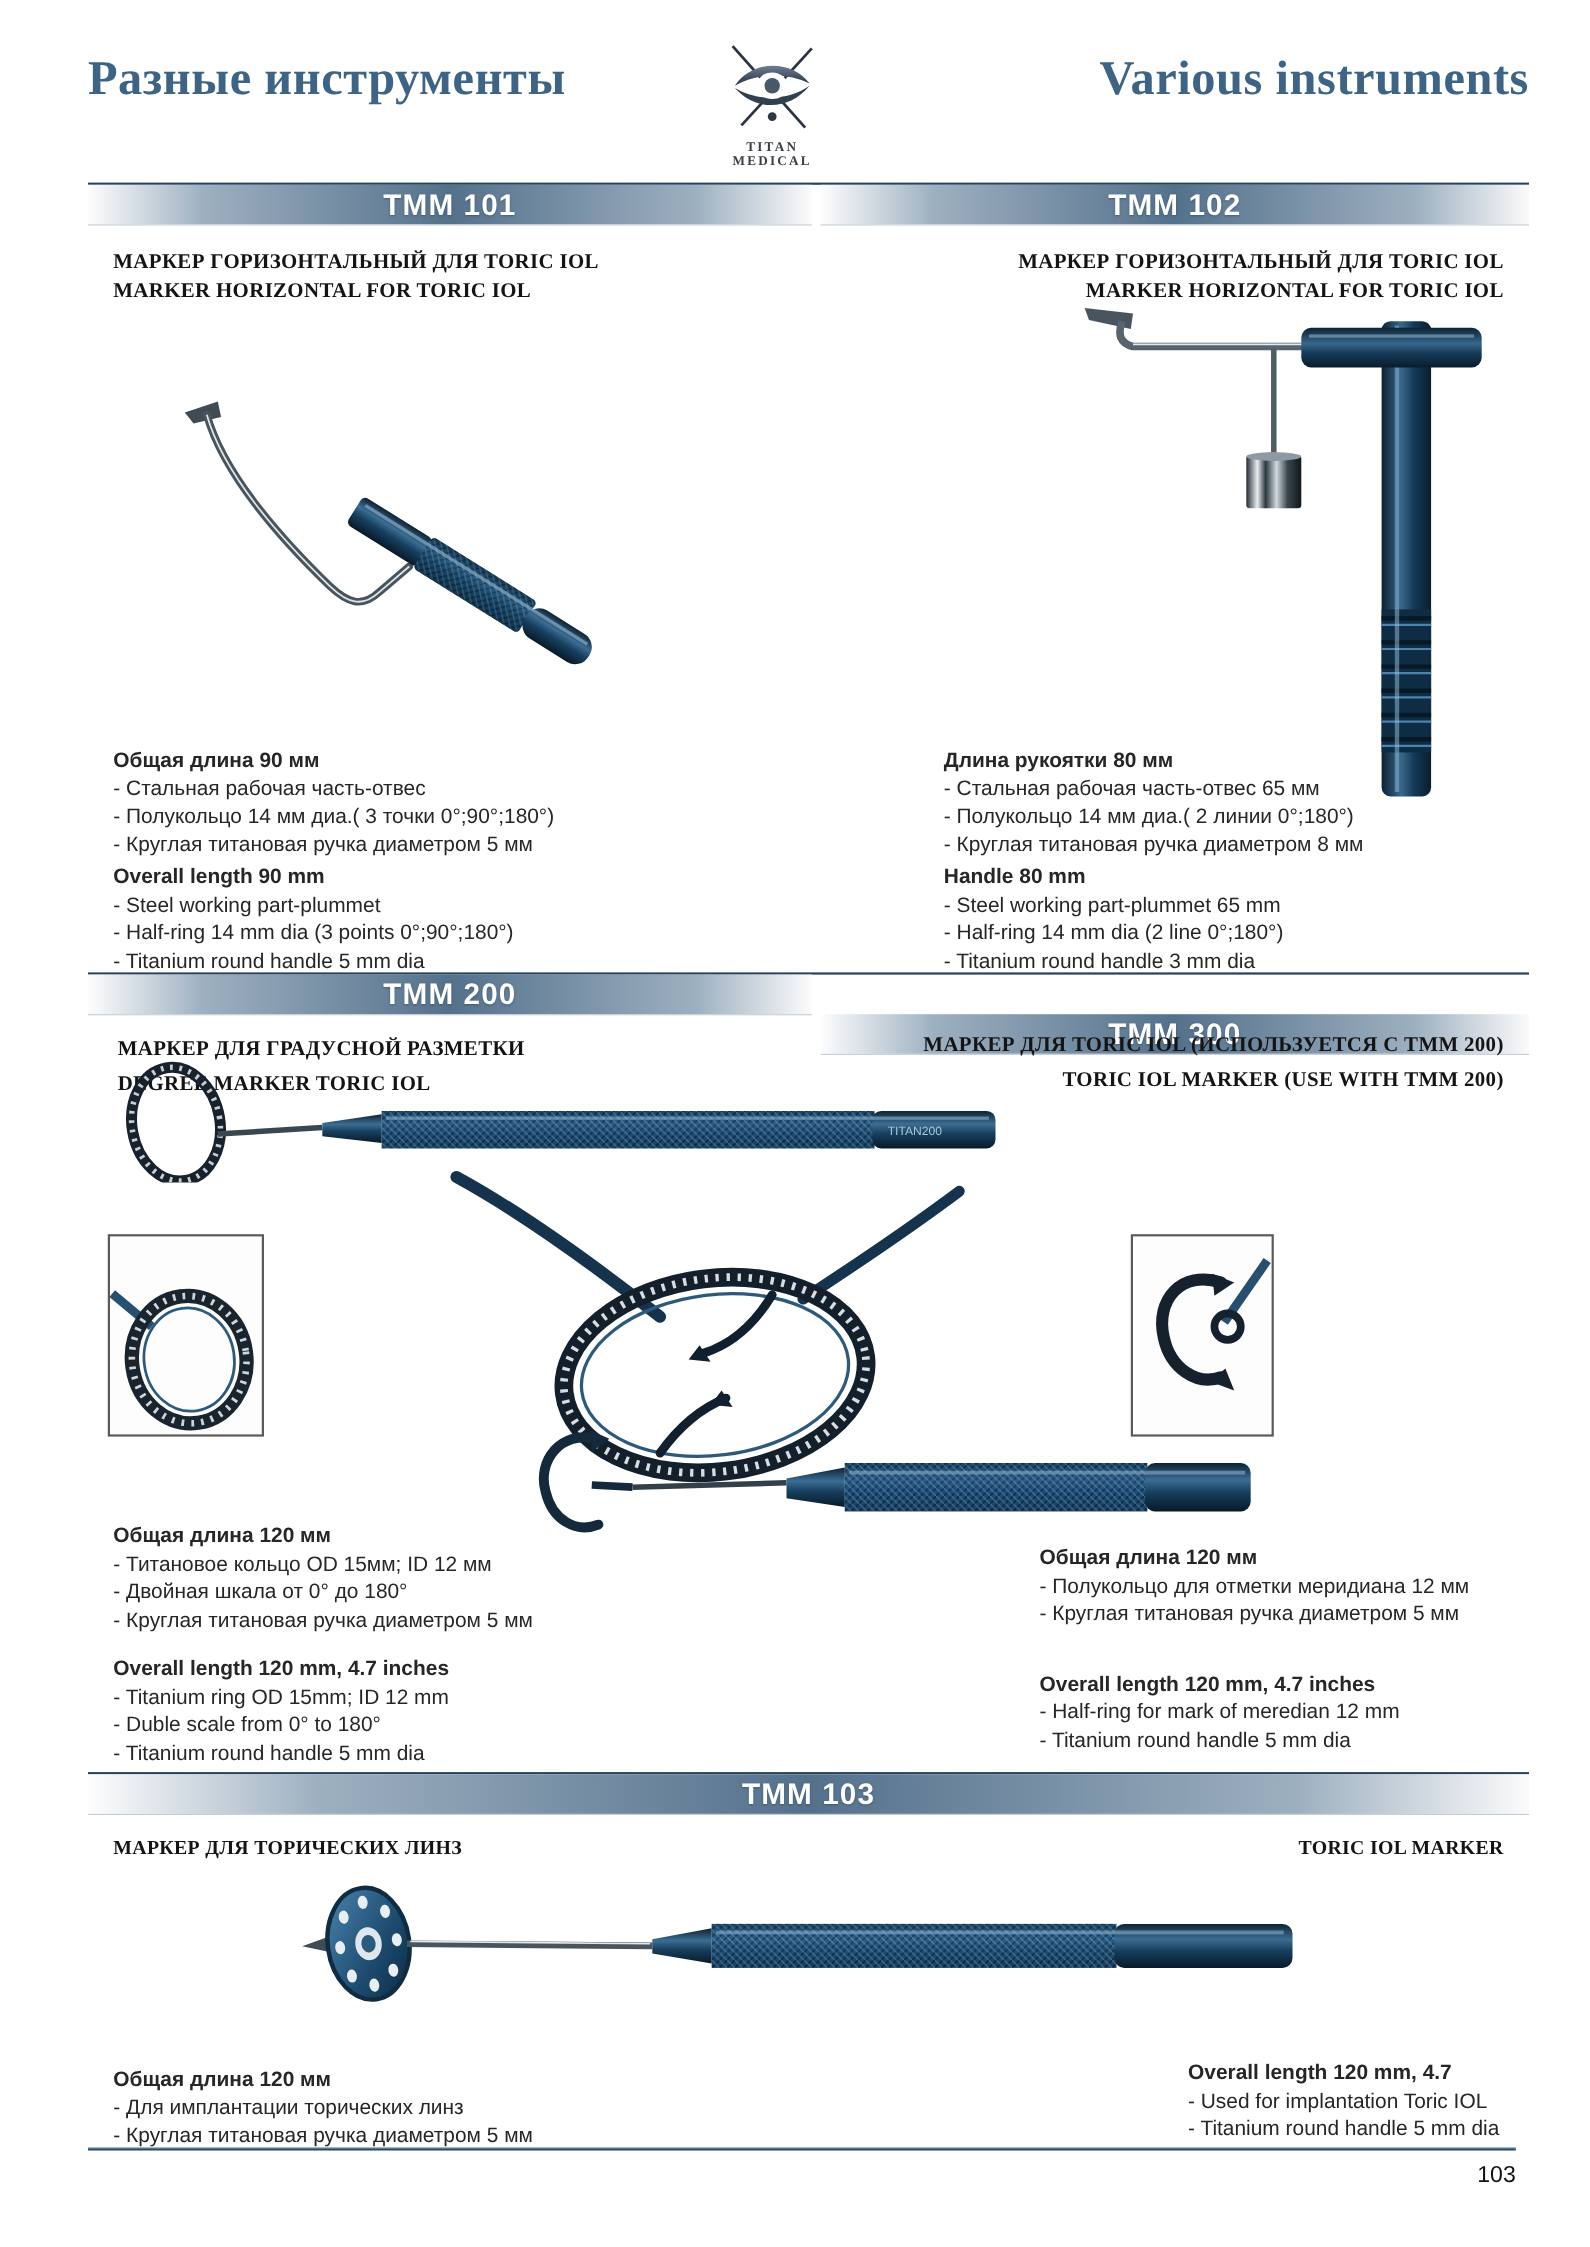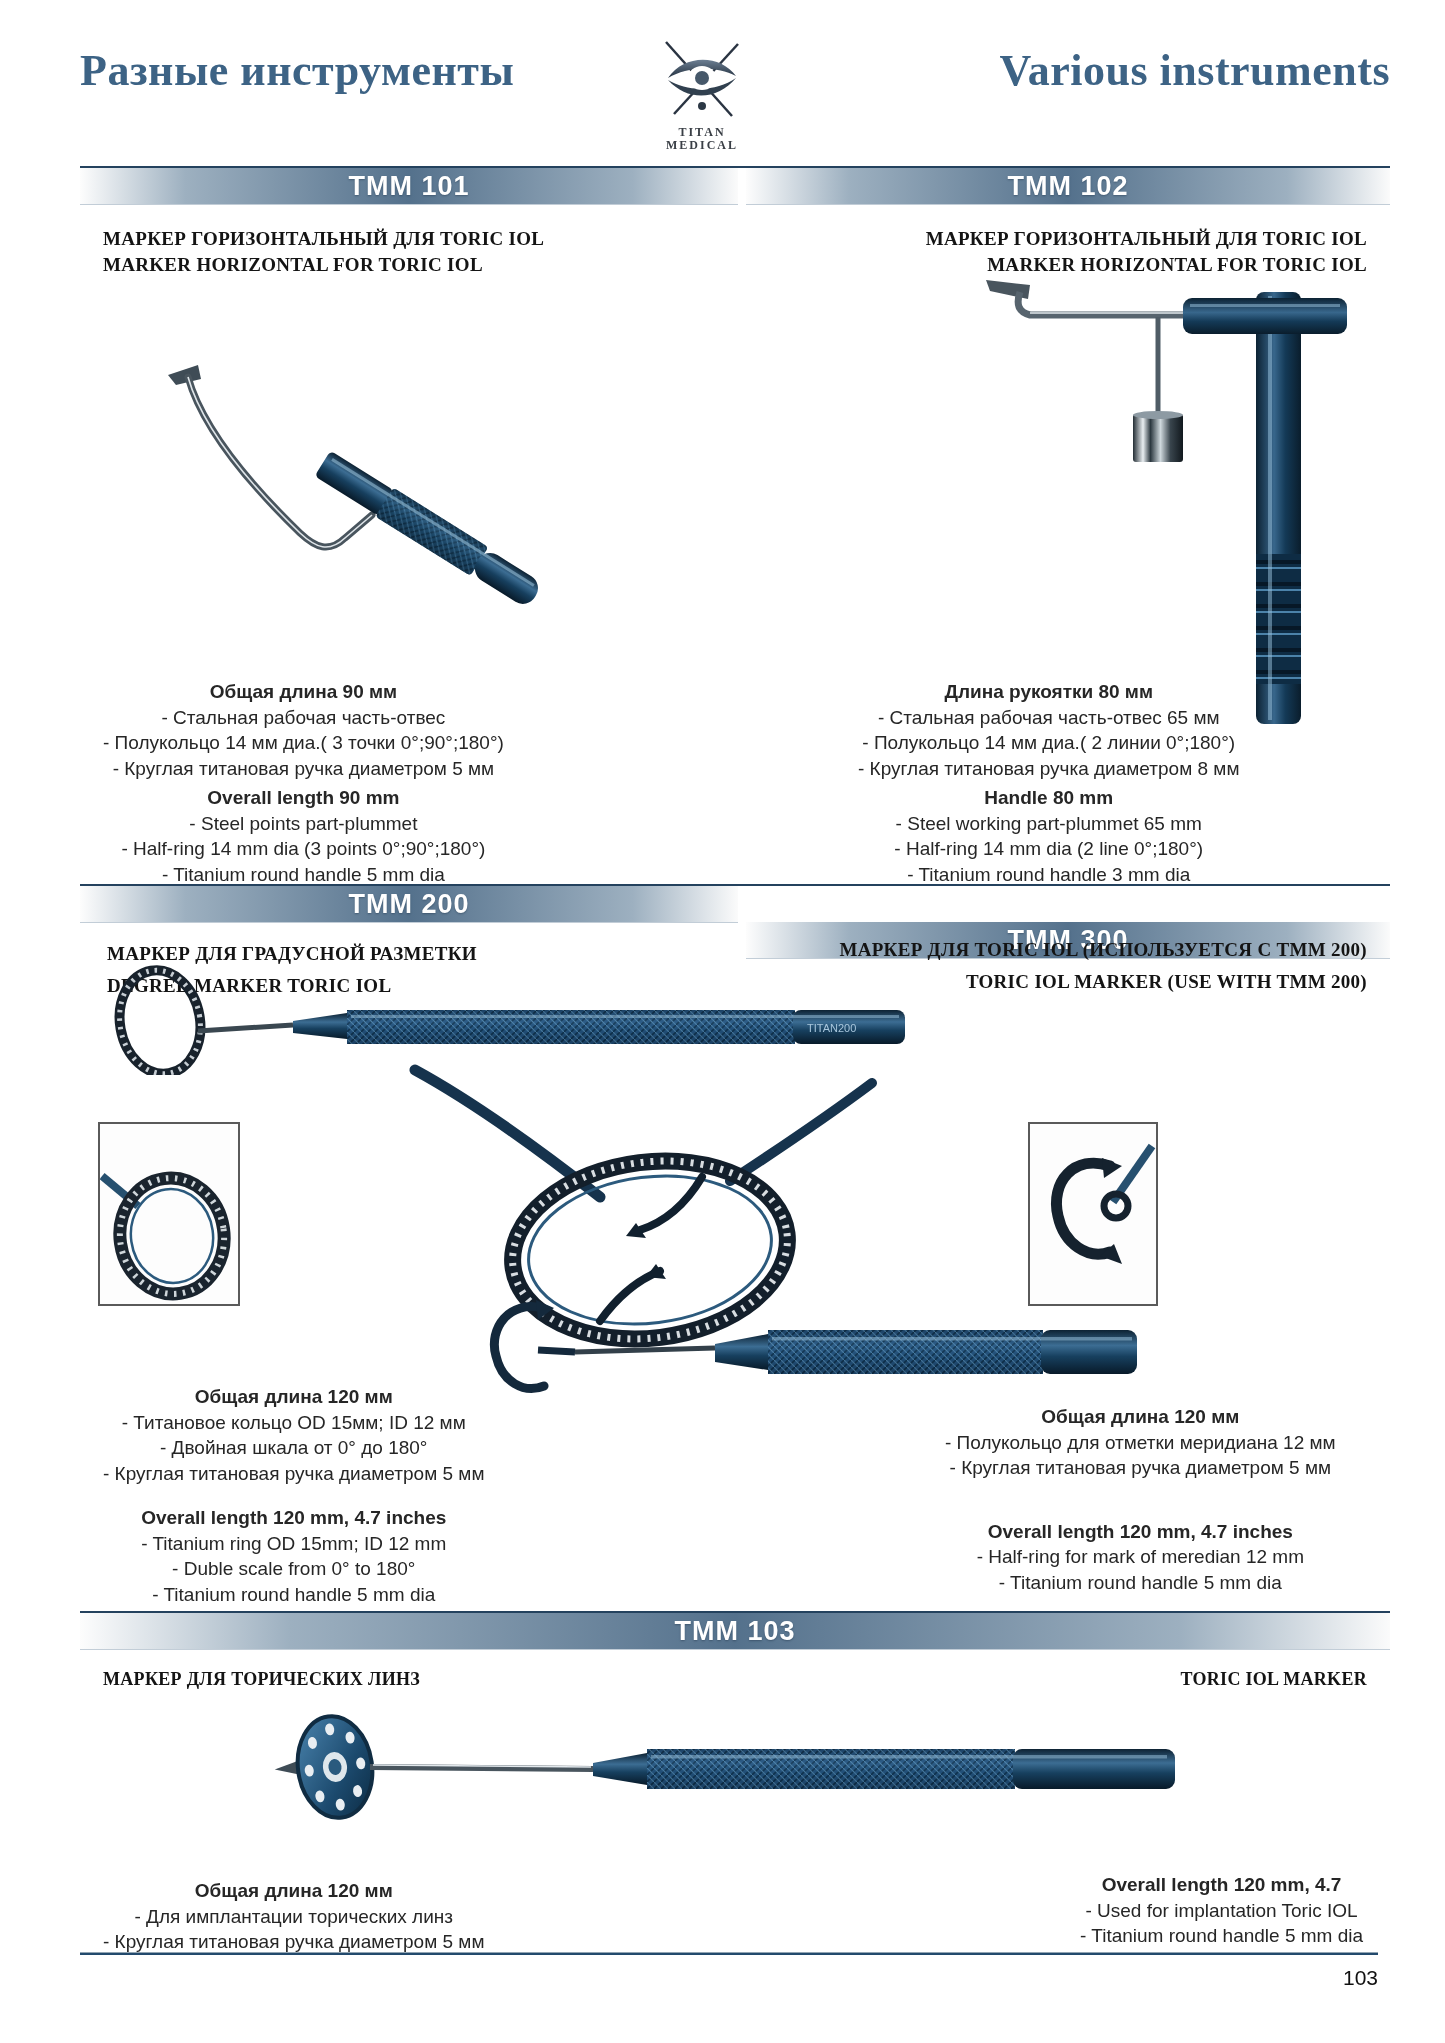--- a/index.html
+++ b/index.html
@@ -17,21 +17,21 @@
   .bar{position:absolute;height:36px;
        background:linear-gradient(to right,#fdfdfd 0%,#9db0c0 16%,#54718c 50%,#9db0c0 84%,#fbfbfb 100%);
        border-bottom:1px solid #c2cdd7;display:flex;align-items:center;justify-content:center;text-align:right;}
   .bar span{color:#ffffff;font-weight:bold;font-size:27px;letter-spacing:1px;
             text-shadow:0 1px 2px rgba(30,50,70,.45);}
   
   .pname{position:absolute;font-family:"Liberation Serif",serif;font-weight:bold;
          font-size:19px;line-height:26px;color:#141414;letter-spacing:.3px;}
   .pname.r{text-align:right;}
   
-  .spec{position:absolute;font-size:19px;line-height:25.5px;color:#262626;text-align:center;}
+  .spec{position:absolute;font-size:19px;line-height:25.5px;color:#262626;}
   .spec .b{font-weight:bold;}
   .gap1{margin-top:4px;}
   .gap2{margin-top:19px;}
   .gap3{margin-top:38px;}
   .inset{position:absolute;background:#fdfdfd;border:2px solid #5a5a5a;}
   .pgnum{position:absolute;right:67px;top:1966px;font-size:21px;color:#111;text-align:center;}
   .bot-rule{position:absolute;left:80px;top:1952px;width:1298px;height:0;
             border-top:1px solid #93a5b3;border-bottom:2px solid #234a6d;}
 </style>
 </head>
@@ -162,21 +162,21 @@
     <rect x="233" y="26" width="164" height="36" rx="9" fill="url(#h102h)"></rect>
     <rect x="240" y="32" width="150" height="3" fill="#9cc4dd" opacity=".5"></rect>
   </svg>
 
   <div class="spec" style="left:103px;top:679px;">
     <div class="b">Общая длина 90 мм</div>
     <div>- Стальная рабочая часть-отвес</div>
     <div>- Полукольцо 14 мм диа.( 3 точки 0°;90°;180°)</div>
     <div>- Круглая  титановая ручка диаметром 5 мм</div>
     <div class="b gap1">Overall length 90 mm</div>
-    <div>- Steel points part-plummet</div>
+    <div>- Steel working part-plummet</div>
     <div>- Half-ring 14 mm dia (3 points 0°;90°;180°)</div>
     <div>- Titanium round handle 5 mm dia</div>
   </div>
 
   <div class="spec" style="left:858px;top:679px;">
     <div class="b">Длина рукоятки 80 мм</div>
     <div>- Стальная рабочая часть-отвес 65 мм</div>
     <div>- Полукольцо 14 мм диа.( 2 линии 0°;180°)</div>
     <div>- Круглая  титановая ручка диаметром 8 мм</div>
     <div class="b gap1">Handle 80 mm</div>

